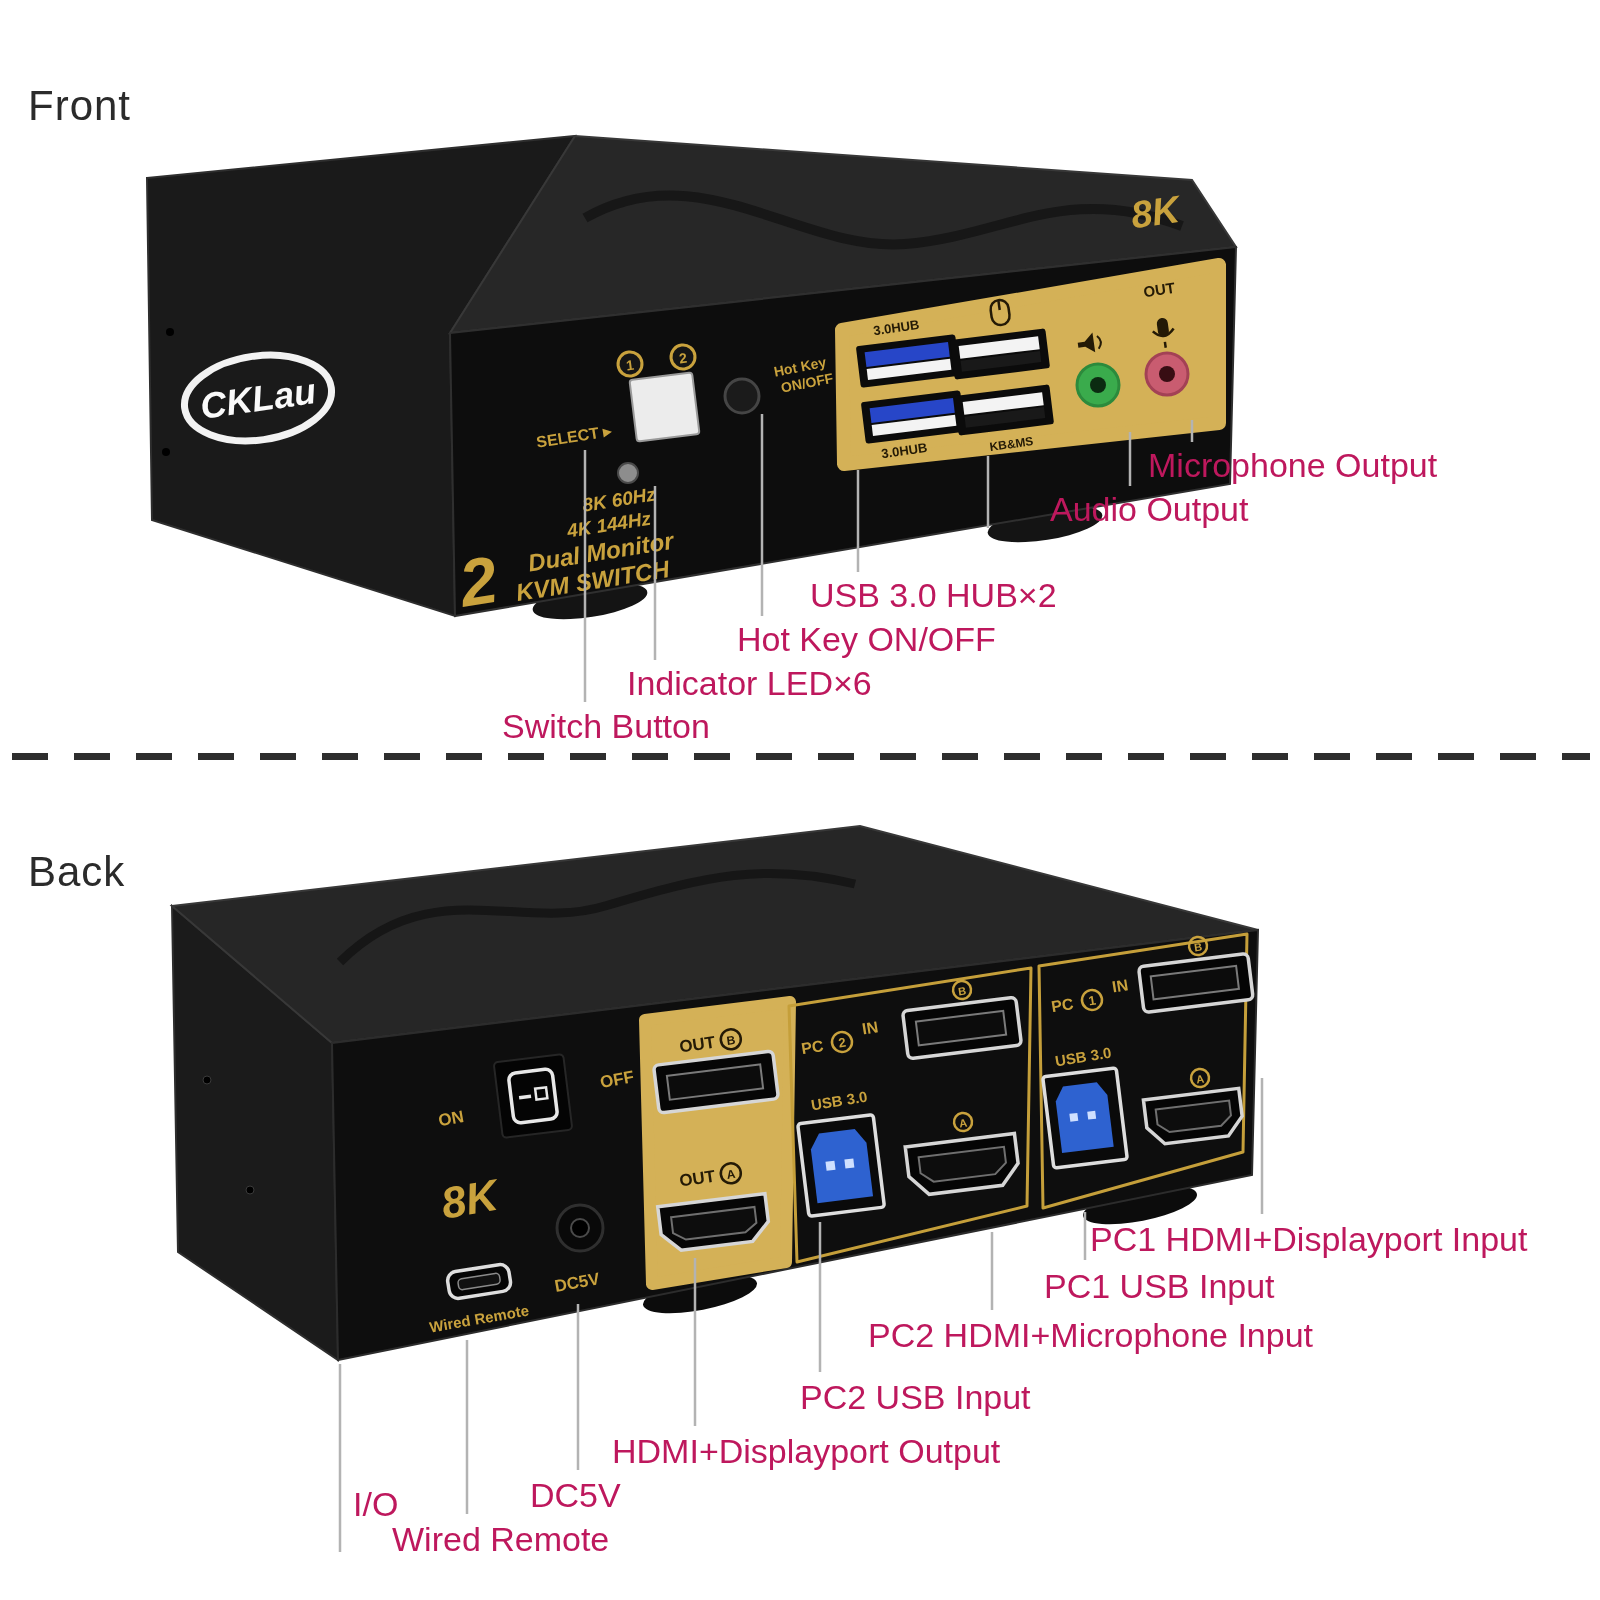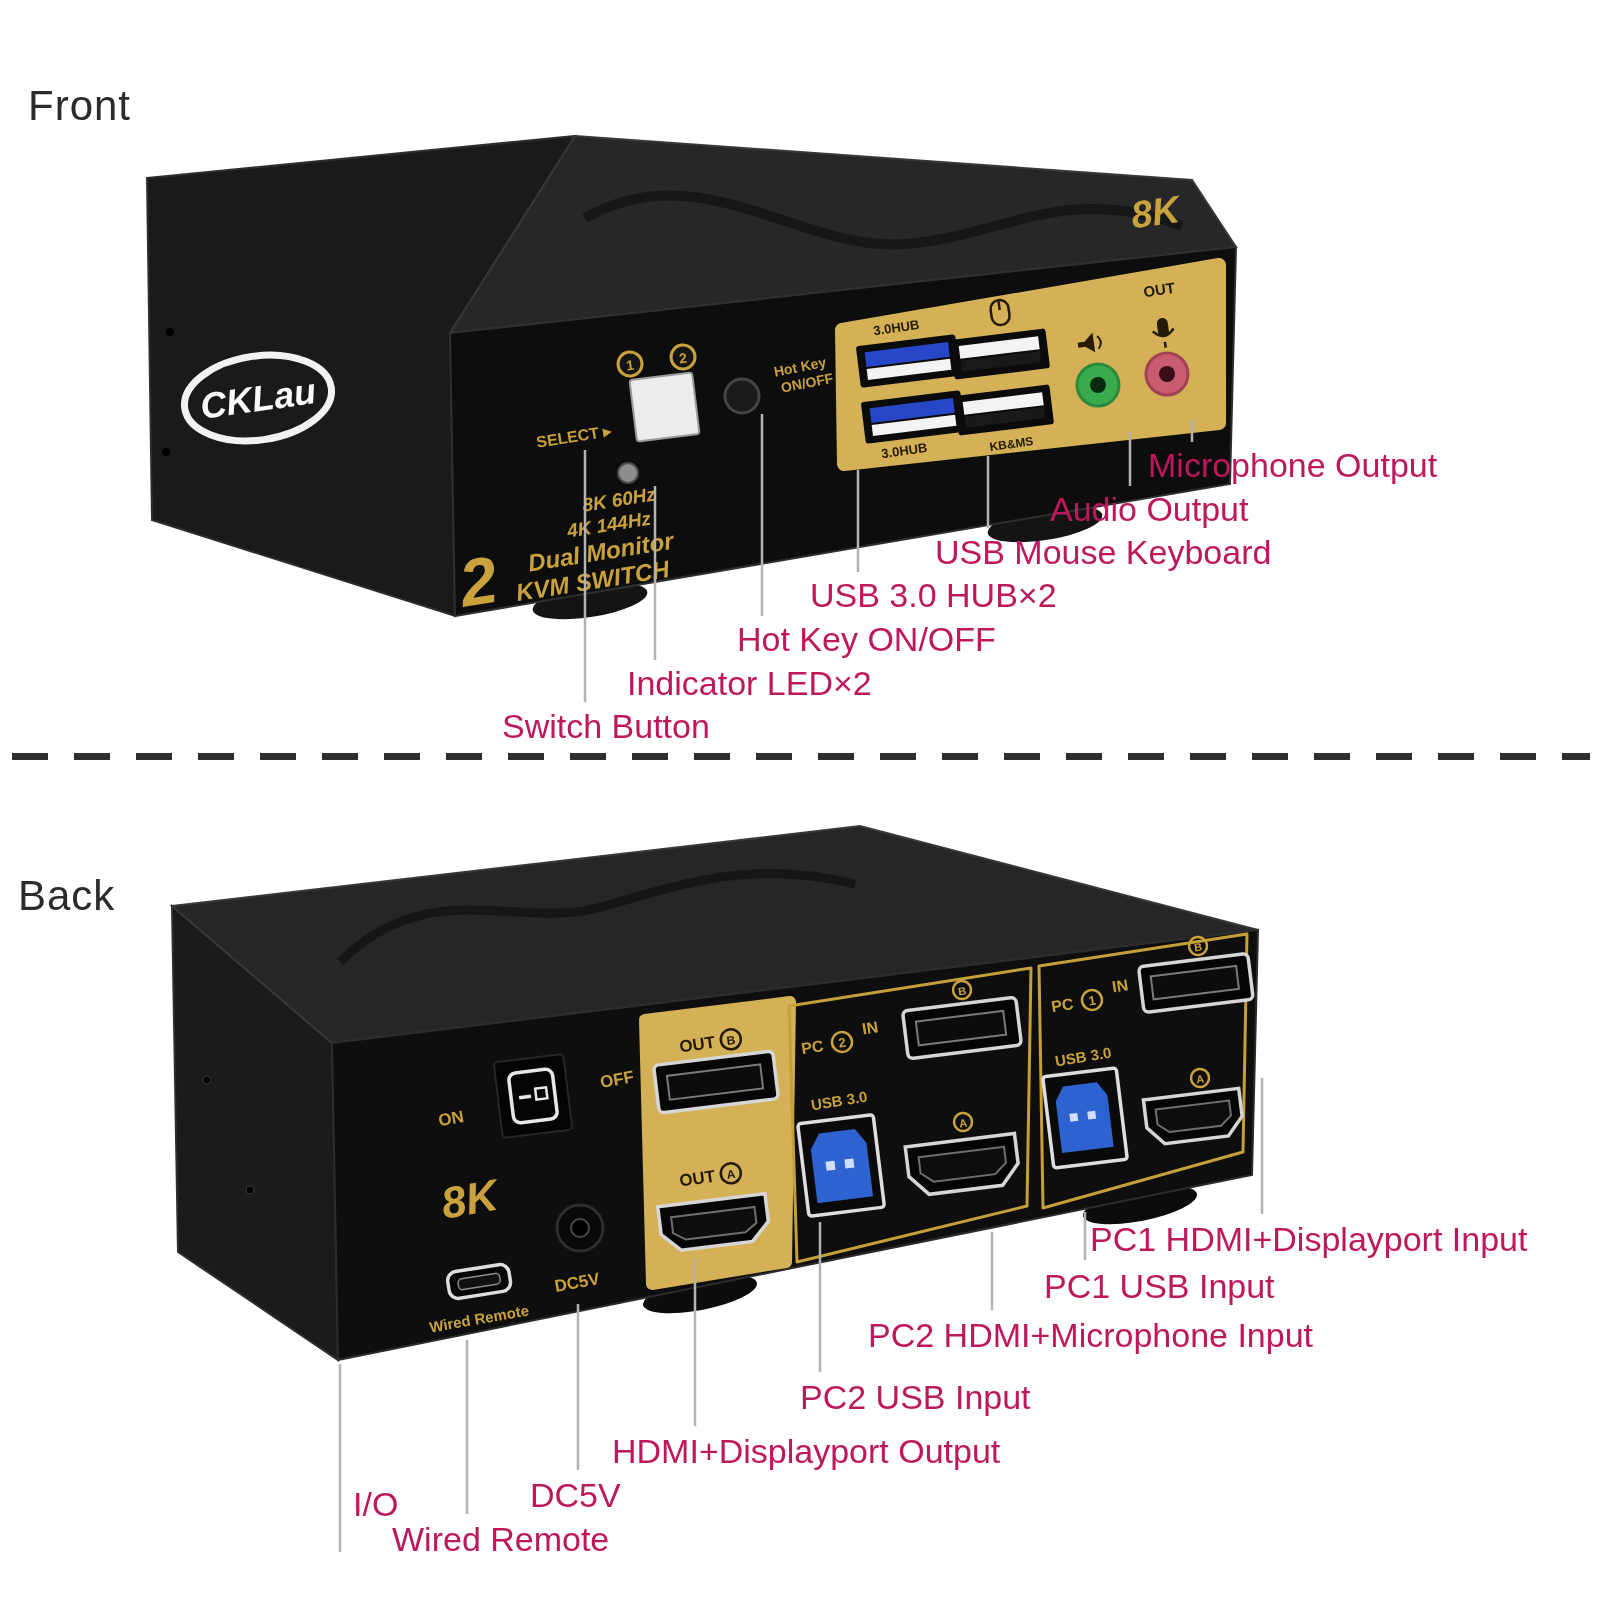--- a/index.html
+++ b/index.html
@@ -243,30 +243,29 @@
       <line x1="578" y1="1304" x2="578" y2="1470"></line>
       <line x1="695" y1="1258" x2="695" y2="1426"></line>
       <line x1="820" y1="1222" x2="820" y2="1372"></line>
       <line x1="992" y1="1232" x2="992" y2="1310"></line>
       <line x1="1085" y1="1212" x2="1085" y2="1260"></line>
       <line x1="1262" y1="1078" x2="1262" y2="1214"></line>
     </g>
   </svg>
 
   <div class="section-label" style="left:28px;top:82px;">Front</div>
-  <div class="section-label" style="left:18px;top:848px;margin-top:24px;">Back</div>
+  <div class="section-label" style="left:28px;top:848px;">Back</div>
 
   <div class="divider"></div>
 
   <div class="ann" style="left:1148px;top:446px;">Microphone Output</div>
   <div class="ann" style="left:1050px;top:490px;">Audio Output</div>
-  <div class="ann" style="left:935px;top:533px;">USB Mouse Keyboard</div>
   <div class="ann" style="left:810px;top:576px;">USB 3.0 HUB×2</div>
   <div class="ann" style="left:737px;top:620px;">Hot Key ON/OFF</div>
-  <div class="ann" style="left:627px;top:664px;">Indicator LED×2</div>
+  <div class="ann" style="left:627px;top:664px;">Indicator LED×6</div>
   <div class="ann" style="left:502px;top:707px;">Switch Button</div>
 
   <div class="ann" style="left:1090px;top:1220px;">PC1 HDMI+Displayport Input</div>
   <div class="ann" style="left:1028px;top:1267px;margin-left:16px;">PC1 USB Input</div>
   <div class="ann" style="left:868px;top:1316px;">PC2 HDMI+Microphone Input</div>
   <div class="ann" style="left:800px;top:1378px;">PC2 USB Input</div>
   <div class="ann" style="left:612px;top:1432px;">HDMI+Displayport Output</div>
   <div class="ann" style="left:530px;top:1476px;">DC5V</div>
   <div class="ann" style="left:392px;top:1520px;">Wired Remote</div>
   <div class="ann" style="left:332px;top:1485px;margin-left:21px;">I/O</div>

